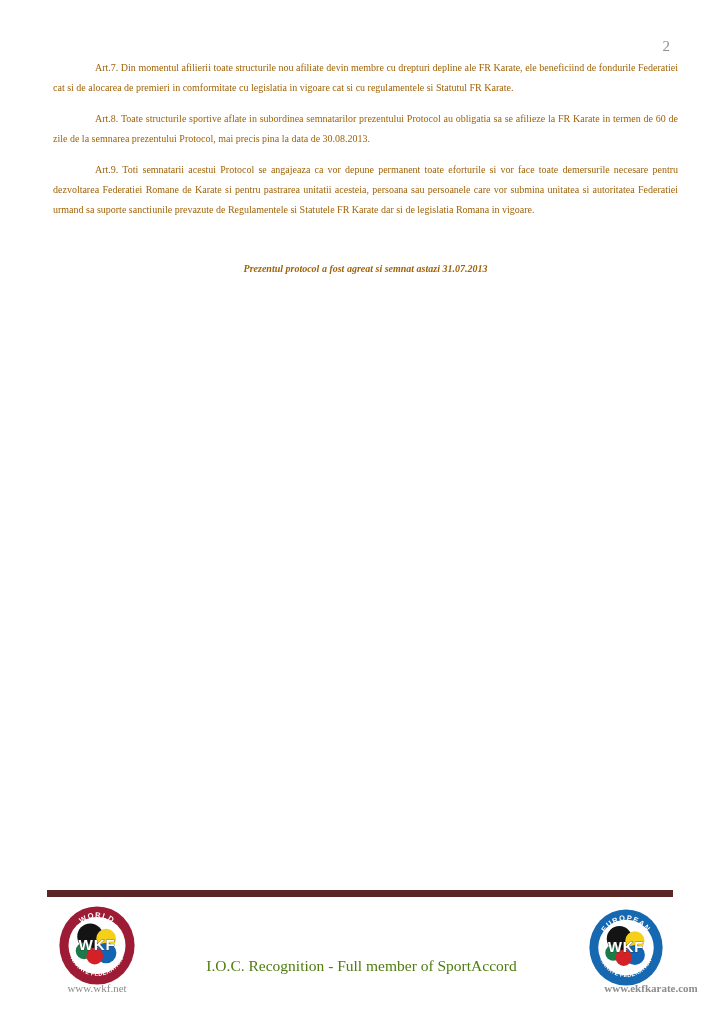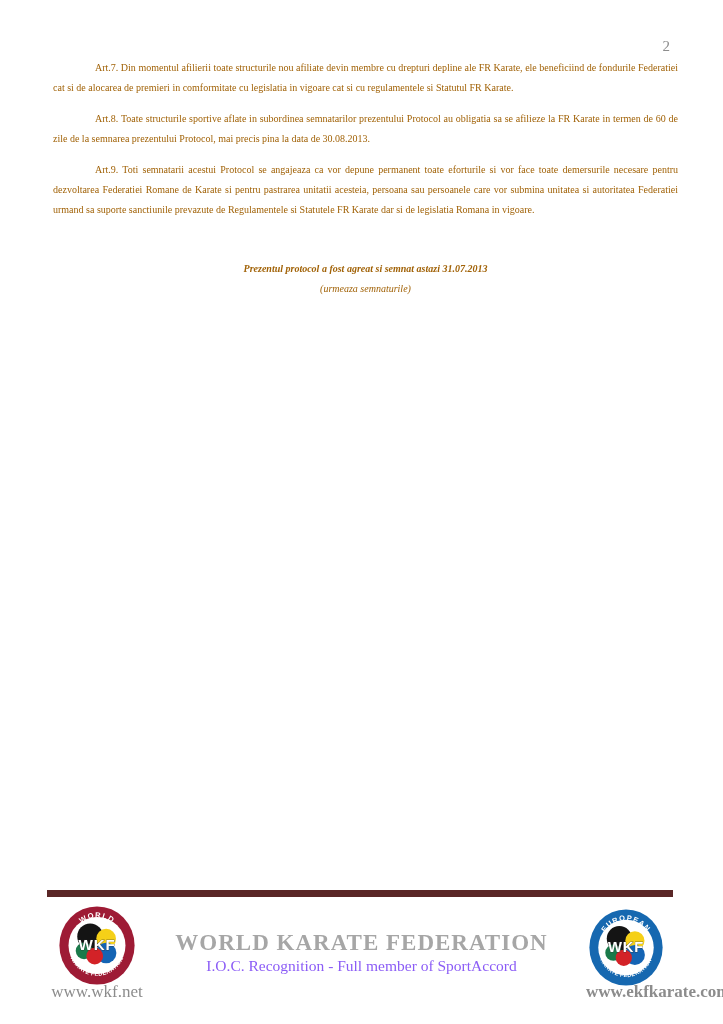--- a/index.html
+++ b/index.html
@@ -41,21 +41,21 @@
   .footer-subtitle {
     position:absolute; left:0; right:0; top:957px;
     text-align:center;
     font-size:15.5px; color:#a6a6a6;
   }
   .logo { position:absolute; display:block; }
   .logo-left  { left:59px;  top:906px; width:76px; height:79px; }
   .logo-right { left:589px; top:909px; width:74px; height:77px; }
   .footer-url {
     position:absolute; top:982px;
-    font-size:17px; color:#8c8c8c;
+    font-size:11px; color:#8c8c8c;
     text-align:center; white-space:nowrap;
   }
   .url-left  { left:43px;  width:108px; }
   .url-right { left:586px; width:130px;font-weight:bold; }
 
   
   .wkf-center-text {
     font-family:"Liberation Sans", sans-serif;
     font-weight:bold; font-size:20px;
     fill:#ffffff; stroke:#2a2a2a; stroke-width:0.7px;
@@ -75,21 +75,20 @@
 <div class="page">
 
   <div class="page-number">2</div>
 
   <div class="content">
     <p>Art.7.  Din momentul afilierii toate structurile nou afiliate devin membre cu drepturi depline ale FR Karate, ele beneficiind de fondurile Federatiei cat si de alocarea de premieri in comformitate cu legislatia in vigoare cat si cu regulamentele si Statutul FR Karate.</p>
     <p>Art.8.  Toate structurile sportive aflate in subordinea semnatarilor prezentului Protocol au obligatia sa se afilieze la FR Karate in termen de 60 de zile de la semnarea prezentului Protocol, mai precis pina la data de 30.08.2013.</p>
     <p>Art.9. Toti semnatarii acestui Protocol se angajeaza ca vor depune permanent toate eforturile si vor face toate demersurile necesare pentru dezvoltarea Federatiei Romane de Karate si pentru pastrarea unitatii acesteia, persoana sau persoanele care vor submina unitatea si autoritatea Federatiei urmand sa suporte sanctiunile prevazute de Regulamentele si Statutele FR Karate dar si de legislatia Romana in vigoare.</p>
     <div class="statement">
       <div class="line1">Prezentul protocol a fost agreat si semnat astazi 31.07.2013</div>
-      <div class="line2">(urmeaza semnaturile)</div>
     </div>
   </div>
 
   <div class="footer-rule" style="background: rgb(90, 38, 38);"></div>
 
   <svg class="logo logo-left" viewBox="0 0 100 104" xmlns="http://www.w3.org/2000/svg">
     <ellipse cx="50" cy="52" rx="49.5" ry="51.5" fill="#9e1b35"></ellipse>
     <circle cx="50" cy="52" r="37.5" fill="#ffffff"></circle>
     <circle cx="41" cy="40" r="17" fill="#141414"></circle>
     <circle cx="62" cy="43" r="13" fill="#f5d018"></circle>
@@ -111,19 +110,18 @@
     <circle cx="33" cy="59" r="11" fill="#1a7a4a"></circle>
     <circle cx="62" cy="62" r="13.5" fill="#1464b4"></circle>
     <circle cx="47" cy="66" r="11" fill="#d32227"></circle>
     <text x="50" y="58.5" text-anchor="middle" class="wkf-center-text">WKF</text>
     <path id="arcTopR" d="M 15.5,52 A 34.5,36.5 0 0 1 84.5,52" fill="none"></path>
     <path id="arcBotR" d="M 12,52 A 38,40 0 0 0 88,52" fill="none"></path>
     <text text-anchor="middle" class="ring-text top"><textPath href="#arcTopR" startOffset="50%">EUROPEAN</textPath></text>
     <text text-anchor="middle" class="ring-text bottom"><textPath href="#arcBotR" startOffset="50%">KARATE FEDERATION</textPath></text>
   </svg>
 
-  <div class="footer-title" style="color: rgb(166, 166, 166);">WORLD KARATE FEDERATION</div>
-  <div class="footer-subtitle" style="color: #8b5cf6;">I.O.C. Recognition - Full member of SportAccord</div>
+  <div class="footer-subtitle" style="color: #4d7c0f;">I.O.C. Recognition - Full member of SportAccord</div>
 
   <div class="footer-url url-left">www.wkf.net</div>
   <div class="footer-url url-right">www.ekfkarate.com</div>
 
 </div>
 
 </body></html>

